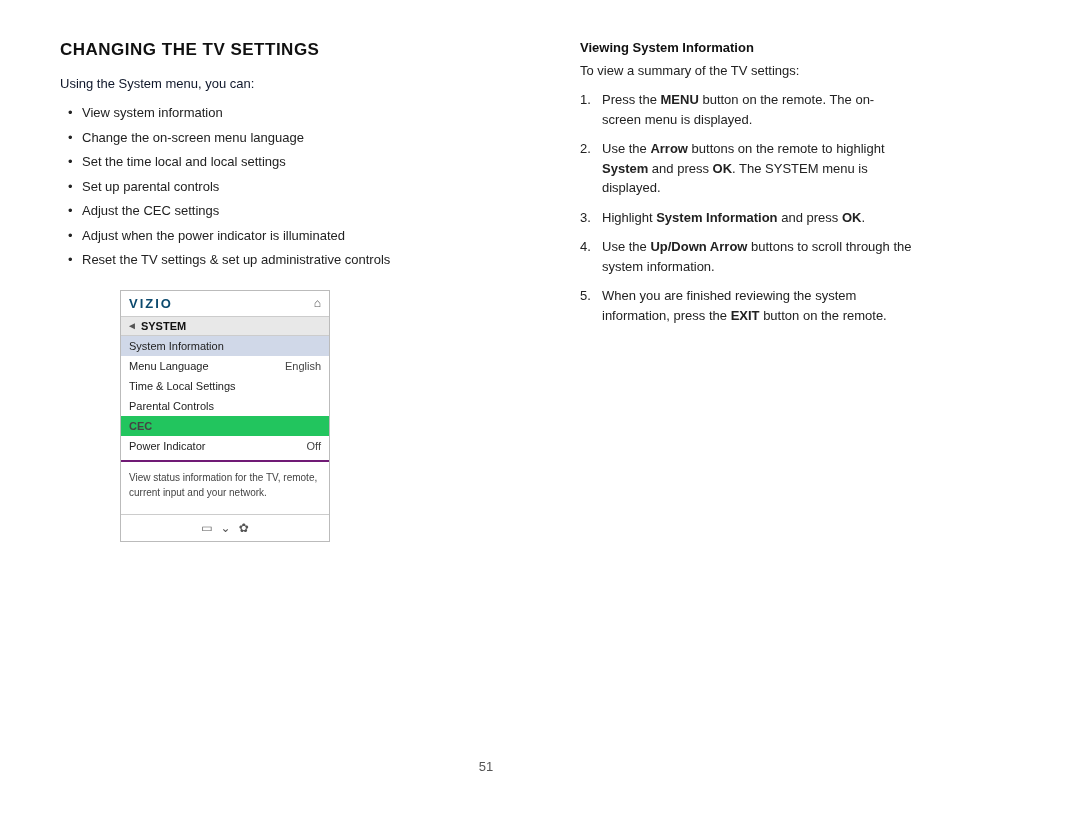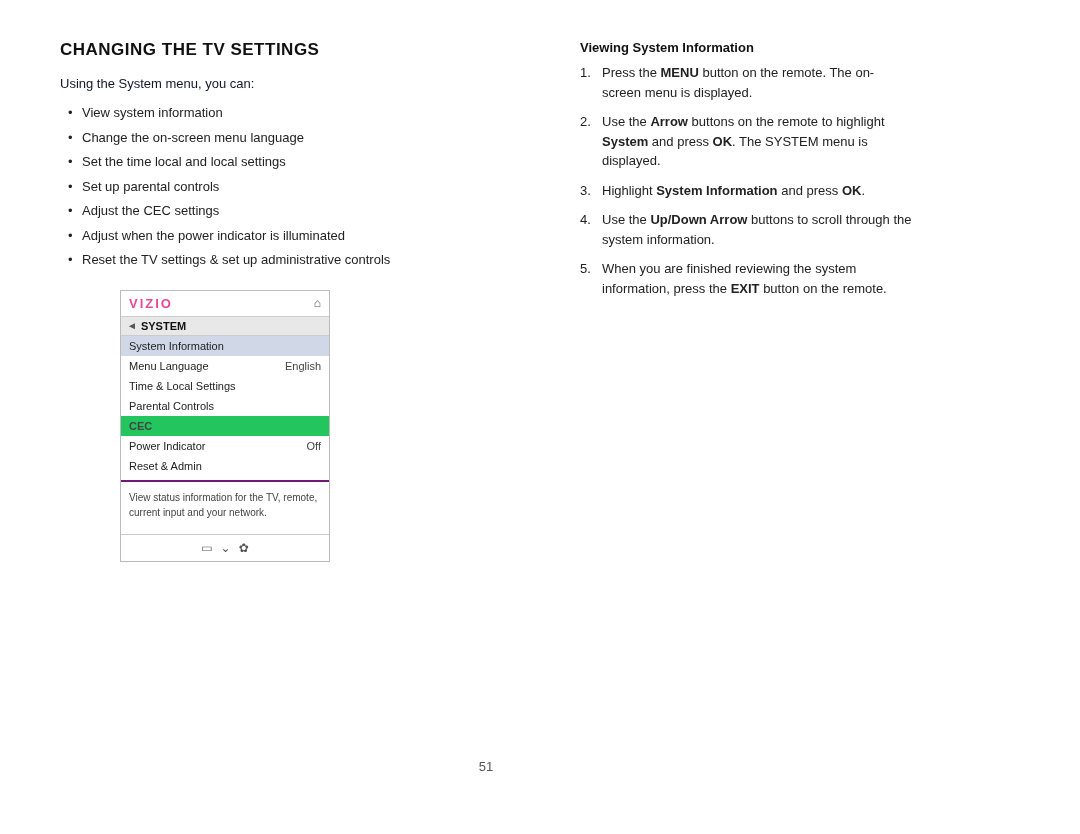--- a/index.html
+++ b/index.html
@@ -90,21 +90,21 @@
       align-items: center;
       justify-content: space-between;
       padding: 5px 8px;
       border-bottom: 1px solid #ccc;
     }
 
     .tv-logo {
       font-size: 13px;
       font-weight: 900;
       letter-spacing: 2px;
-      color: #ec4899;
+      color: #0c4a6e;
     }
 
     .tv-home-icon {
       font-size: 12px;
       color: #555;
     }
 
     .tv-menu-bar {
       display: flex;
       align-items: center;
@@ -274,38 +274,35 @@
             <span class="item-value"></span>
           </div>
           <div class="tv-menu-item separator">
             <span>CEC</span>
             <span class="item-value"></span>
           </div>
           <div class="tv-menu-item">
             <span>Power Indicator</span>
             <span class="item-value">Off</span>
           </div>
-          <div class="tv-menu-item">
-            <span>Reset &amp; Admin</span>
-            <span class="item-value"></span>
-          </div>
         </div>
         <div class="tv-info-box">
           <p class="tv-info-text">View status information for the TV, remote, current input and your network.</p>
         </div>
         <div class="tv-footer">
           <span class="tv-footer-icon">▭</span>
           <span class="tv-footer-icon">⌄</span>
           <span class="tv-footer-icon">✿</span>
         </div>
       </div>
     </div>
 
     <div class="right-col">
       <p class="subsection-title">Viewing System Information</p>
+      <p class="intro-right">To view a summary of the TV settings:</p>
       <ol class="numbered-list">
         <li>
           <span class="num">1.</span>
           <span class="content">Press the <strong>MENU</strong> button on the remote. The on-screen menu is displayed.</span>
         </li>
         <li>
           <span class="num">2.</span>
           <span class="content">Use the <strong>Arrow</strong> buttons on the remote to highlight <strong>System</strong> and press <strong>OK</strong>. The SYSTEM menu is displayed.</span>
         </li>
         <li>

